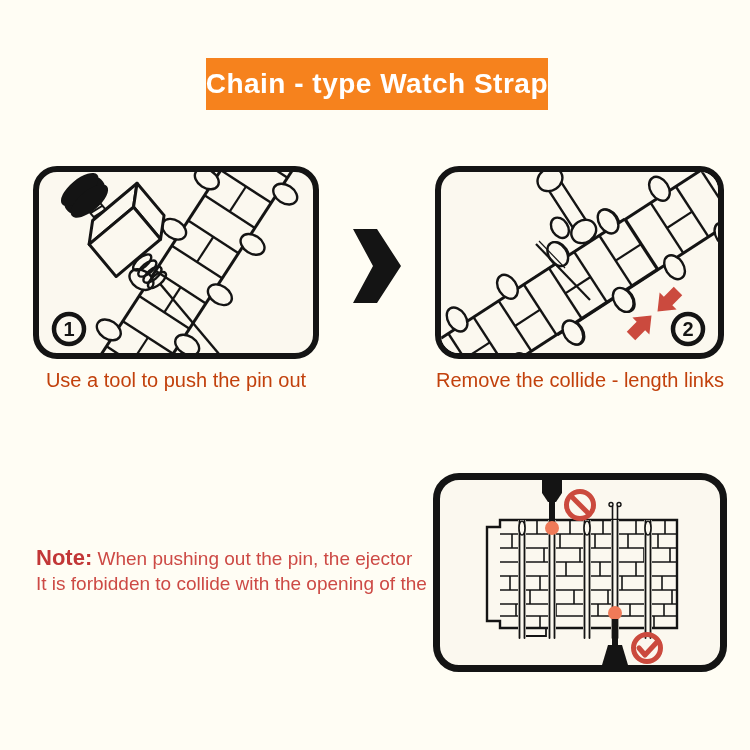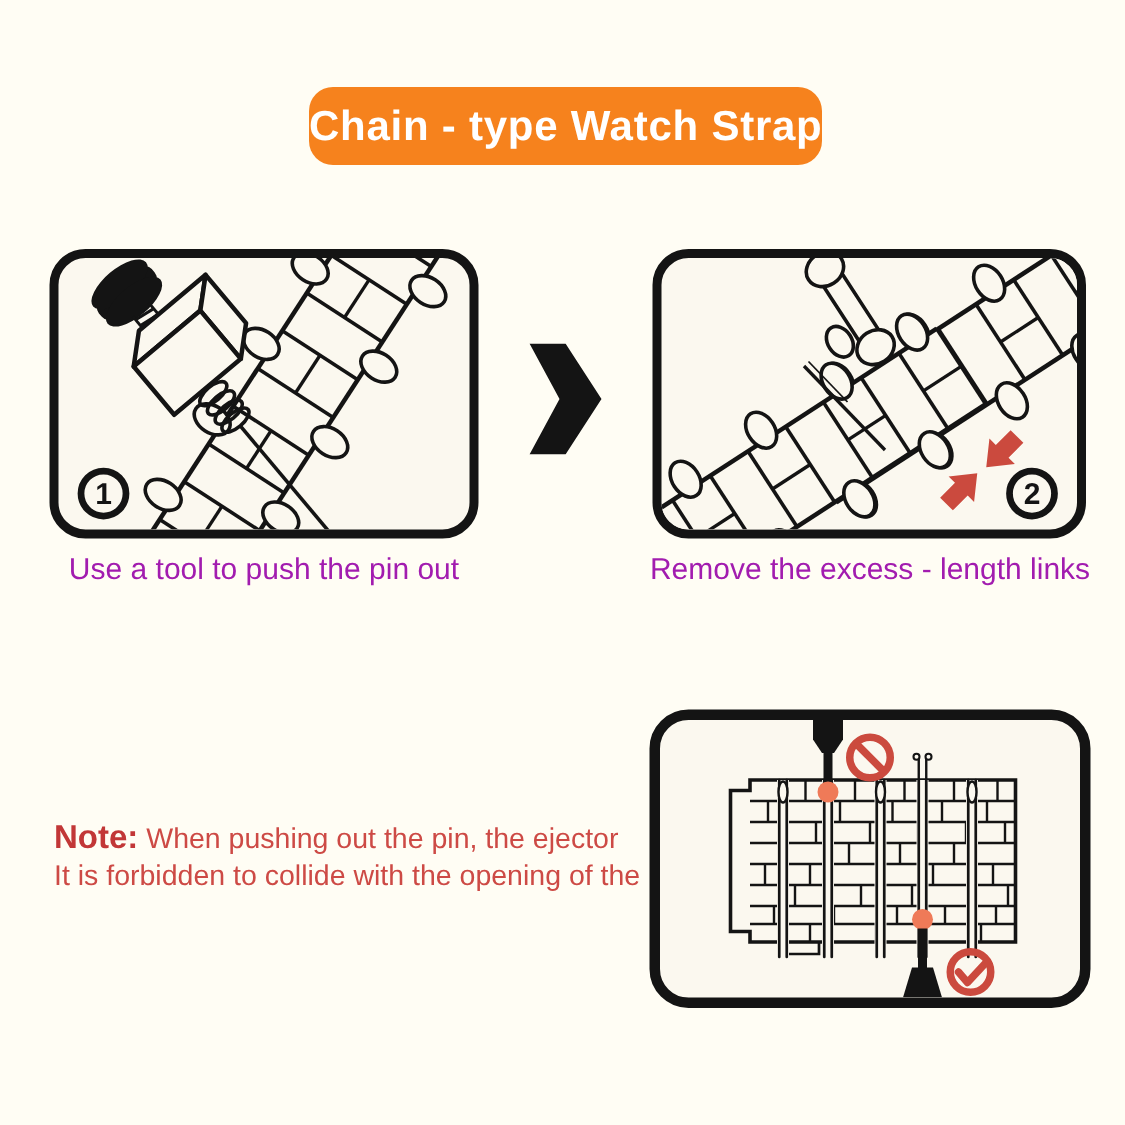--- a/index.html
+++ b/index.html
@@ -6,39 +6,39 @@
   body{
     width:750px;height:750px;position:relative;overflow:hidden;
     background:#FFFDF4;
     font-family:"Liberation Sans","DejaVu Sans",sans-serif;
     color:#141414;
   }
   .abs{position:absolute;}
   
   .banner{
     left:206px;top:58px;width:342px;height:52px;
-    background:#F6821D;border-radius:16px;
-    display:flex;align-items:center;justify-content:flex-start;
+    background:#F6821D;border-radius:0;
+    display:flex;align-items:center;justify-content:flex-end;
   }
   .banner span{
     color:#fff;font-size:28px;font-weight:bold;letter-spacing:.5px;white-space:nowrap;
   }
   
   .panel{
     background:#FBF8EF;border:6px solid #141414;border-radius:24px;
     box-sizing:border-box;overflow:hidden;
   }
   .panel svg{display:block;width:100%;height:100%;}
   #panel1{left:33px;top:166px;width:286px;height:193px;}
   #panel2{left:435px;top:166px;width:289px;height:193px;}
   #panel3{left:433px;top:473px;width:294px;height:199px;border-width:7px;border-radius:26px;}
   
   #chevron{left:351px;top:229px;width:52px;height:74px;}
   
-  .caption{font-size:20px;line-height:25px;text-align:center;color:#a21caf;}
+  .caption{font-size:20px;line-height:25px;text-align:center;color:#c2410c;}
   #caption1{left:33px;top:368px;width:286px;}
   #caption2{left:420px;top:368px;width:320px;}
   
   #note{left:36px;top:545px;width:440px;font-size:19px;line-height:25px;color:#CD4A45;}
   #note .note-line{white-space:nowrap;}
   #note .note-label{font-size:22px;font-weight:bold;color:#C23737;}
   
   svg text{font-family:"Liberation Sans","DejaVu Sans",sans-serif;}
   .ink{stroke:#141414;fill:none;}
 </style>
@@ -193,21 +193,21 @@
 
     <g>
       <circle cx="247" cy="157" r="15" fill="#FBF8EF" stroke="#141414" stroke-width="4.5"></circle>
       <text x="247" y="164" font-size="20" font-weight="bold" fill="#141414" text-anchor="middle">2</text>
     </g>
   </svg>
 </div>
 
 <div id="caption1" class="abs caption">Use a tool to push the pin out</div>
 <div id="caption2" class="abs caption">
-  <div>Remove the excess - length links</div>
+  <div>Remove the collide - length links</div>
 </div>
 
 <div id="note" class="abs" style="color: rgb(205, 74, 69);">
   <div class="note-line">
     <span class="note-label">Note:</span>
     <span>When pushing out the pin, the ejector</span>
   </div>
   <div class="note-line">It is forbidden to collide with the opening of the pin.</div>
 </div>
 

